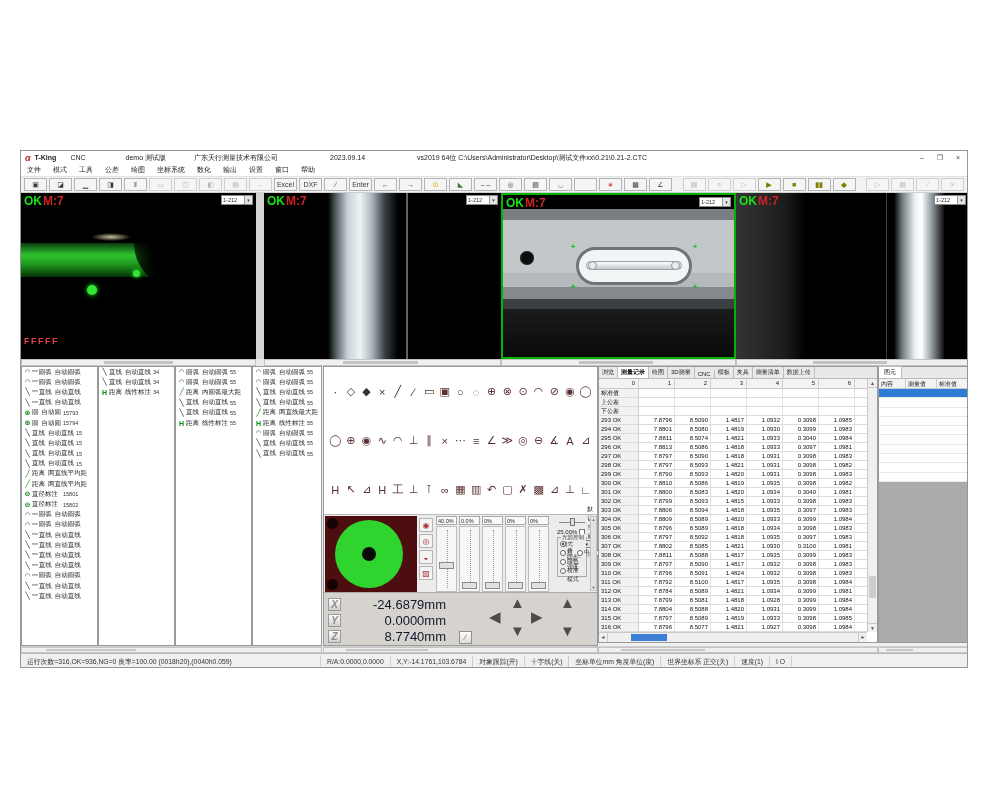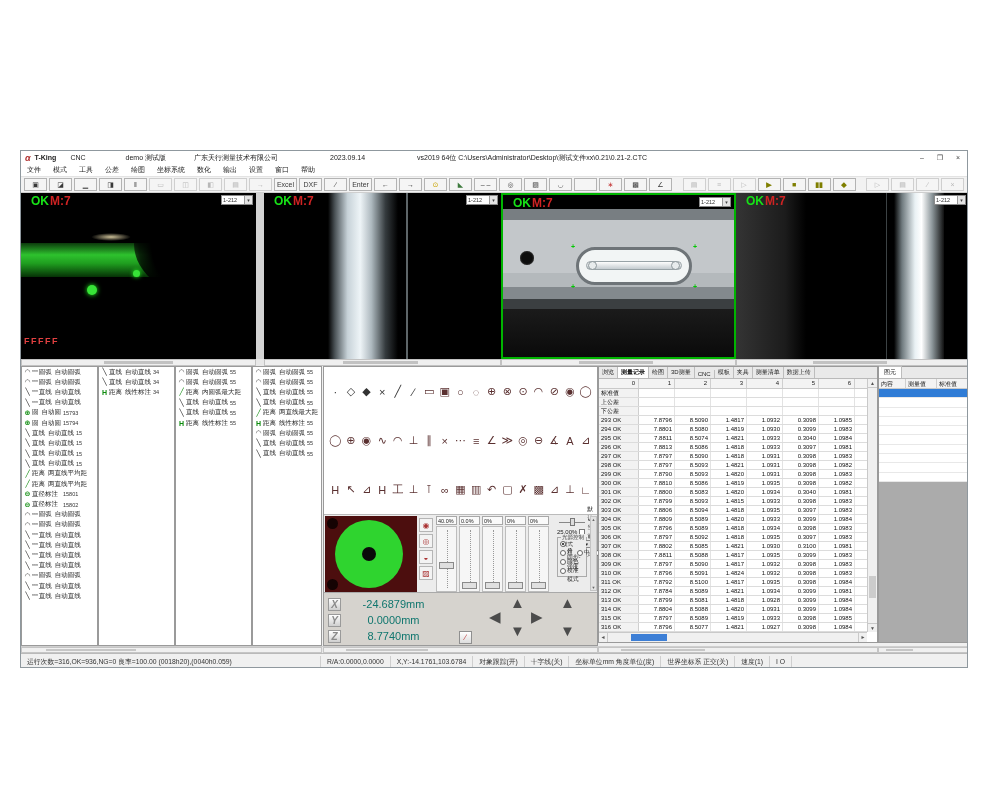--- a/index.html
+++ b/index.html
@@ -32,21 +32,21 @@
 .tbtn.a-red{color:#c23030}
 .tbtn.a-olive{color:#7f7f00;font-weight:bold}
 .tgap{width:16px}
 
 
 .camrow{position:absolute;left:0;top:42px;right:0;height:166px;background:#d4d4d4}
 .cam{position:absolute;top:0;height:166px;background:#000;overflow:hidden}
 .cam1{left:0;width:235px}.cam2{left:243px;width:237px}
 .cam3{left:480px;width:235px;border:2px solid #00b400}
 .cam4{left:715px;width:233px}
-.camlabel{position:absolute;left:10px;top:1px;font-size:12px;font-weight:bold;z-index:5;display:flex;gap:1px}
+.camlabel{position:absolute;left:3px;top:1px;font-size:12px;font-weight:bold;z-index:5;display:flex;gap:1px}
 .ok{color:#17e217}.m7{color:#cf2323;font-weight:bold}
 .camcombo{position:absolute;top:2px;right:3px;width:32px;height:10px;background:#fff;border:1px solid #8a8a8a;
   display:flex;align-items:center;font-size:5.5px;color:#333;z-index:6}
 .cc-text{flex:1;padding-left:1px;overflow:hidden}
 .cc-btn{width:8px;height:100%;background:#e4e4e4;border-left:1px solid #9a9a9a;font-size:5px;display:flex;
   align-items:center;justify-content:center;color:#444}
 
 .band{position:absolute;left:0;right:0;top:50px;height:34px;
   background:linear-gradient(180deg,#0c3a0c 0%,#2ec22e 35%,#1f9e1f 60%,#063106 100%);
   filter:blur(.4px)}
@@ -133,21 +133,21 @@
   align-items:center;font-size:5.5px;padding-left:2px}
 .combo-arrow{margin-left:auto;width:7px;height:100%;background:#e2e2e2;border-left:1px solid #999;font-size:5px;
   display:flex;align-items:center;justify-content:center}
 .lvscroll{position:absolute;right:0;top:1px;bottom:1px;width:7px;background:#e2e2e2;border:1px solid #c4c4c4;
   font-size:4px;color:#666;display:flex;flex-direction:column;justify-content:space-between;align-items:center}
 
 .dro{position:absolute;left:0;top:225px;right:0;bottom:0;background:#d6d3ce;border-top:1px solid #a9a9a9}
 .axisrow{position:absolute;left:4px;display:flex;align-items:center;height:16px}
 .axicon{width:13px;height:13px;border:1px solid #9a9a9a;background:linear-gradient(#fff,#cfcfcf);color:#8a8a8a;
   font-size:10px;font-weight:bold;font-style:italic;display:flex;align-items:center;justify-content:center}
-.axval{width:105px;text-align:center;font-size:11px;color:#0f766e;letter-spacing:0}
+.axval{width:105px;text-align:right;font-size:13px;color:#0f172a;letter-spacing:0}
 .anglebtn{position:absolute;left:135px;top:38px;width:13px;height:13px;border:1px solid #8f8f8f;
   background:linear-gradient(#fff,#ddd);color:#b33;font-size:8px;display:flex;align-items:center;justify-content:center}
 .xypad{position:absolute;left:165px;top:6px;width:56px;height:42px}
 .xypad span{position:absolute;color:#4c4c4c;font-size:15px;line-height:1}
 .pu{left:21px;top:-4px}.pd{left:21px;top:24px}.pl{left:0;top:10px}.pr{left:42px;top:10px}
 .zpad{position:absolute;left:236px;top:6px;width:16px;height:42px}
 .zpad span{position:absolute;color:#4c4c4c;font-size:15px;line-height:1;left:0}
 .zu{top:-4px}.zd{top:24px}
 
 

